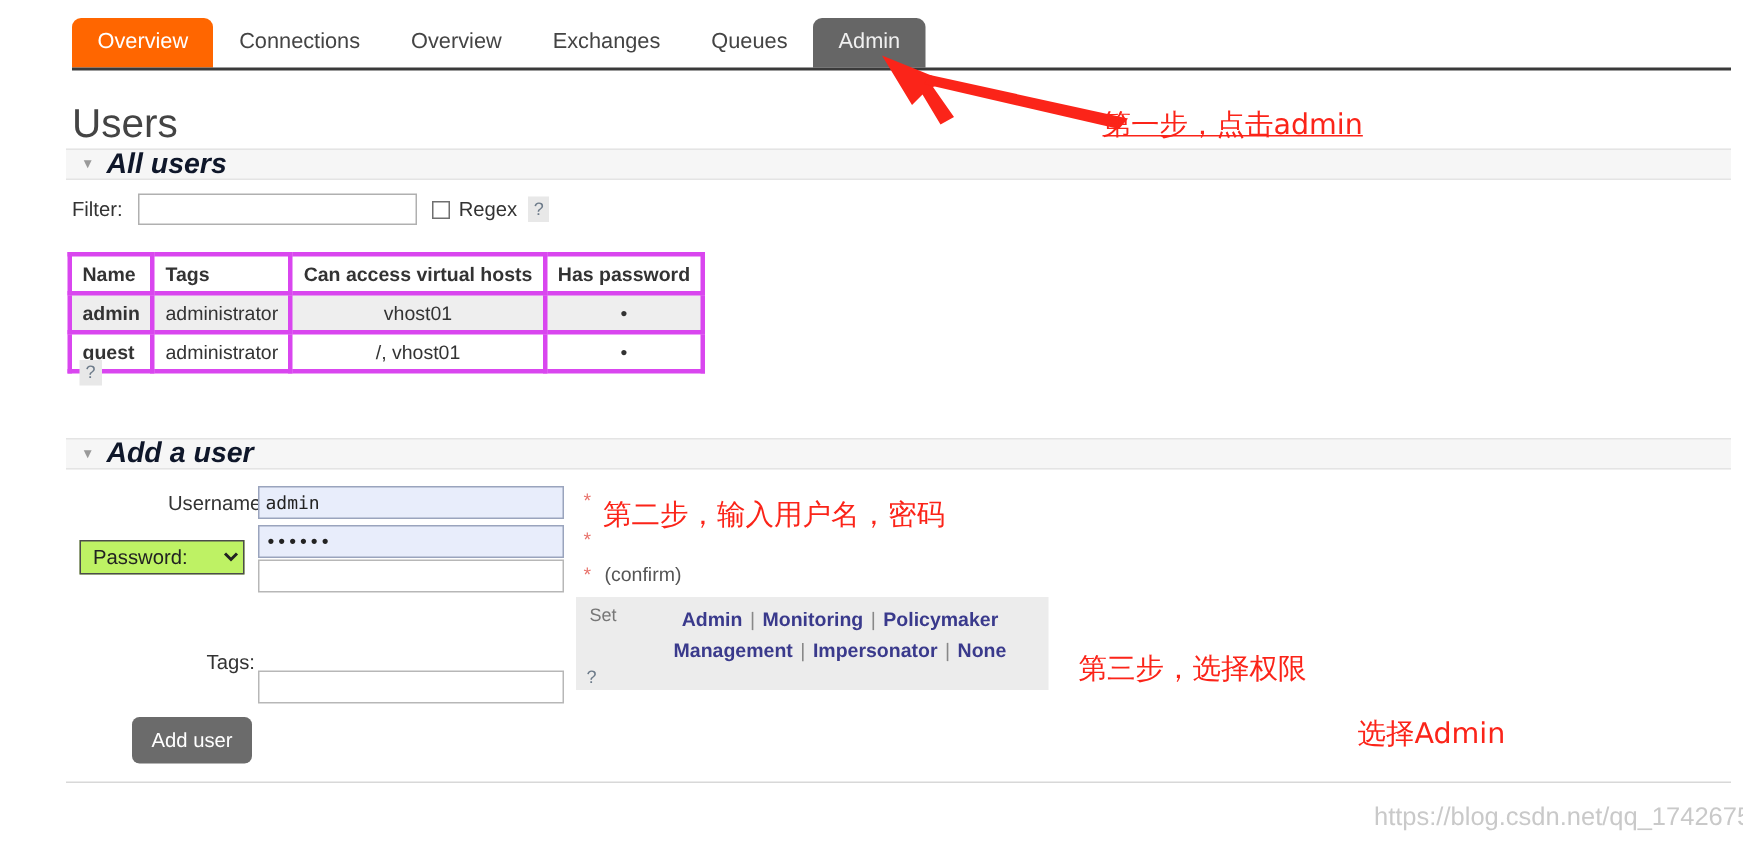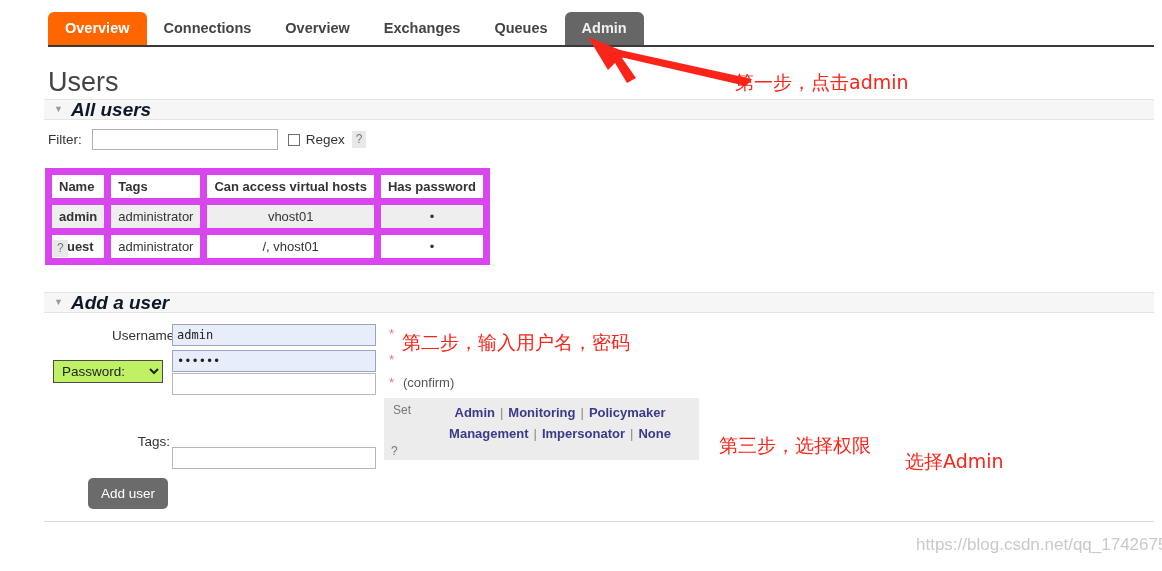--- a/index.html
+++ b/index.html
@@ -27,21 +27,21 @@
     position: absolute;
     left: 48px; top: 12px;
     display: flex;
     align-items: flex-end;
     gap: 0;
   }
   .tab {
     display: block;
     padding: 8px 17px 9px 17px;
     font-size: 14.5px;
-    font-weight: bold;
+    font-weight: normal;
     color: #444;
     border-radius: 6px 6px 0 0;
     text-decoration: none;
     line-height: 16px;
     white-space: nowrap;
     cursor: pointer;
   }
   .tab.active-orange {
     background: #ff6600;
     color: #fff;
@@ -142,21 +142,21 @@
 
   
   .users-table {
     position: absolute;
     left: 45px; top: 168px;
     border-collapse: collapse;
     font-size: 13px;
   }
   .users-table th,
   .users-table td {
-    border: 7px solid #d946ef;
+    border: 3px solid #d946ef;
     padding: 4px 7px;
     height: 20px;
     color: #333;
   }
   .users-table th {
     font-weight: bold;
     text-align: left;
     background: #fff;
     font-size: 13px;
   }
@@ -301,24 +301,24 @@
   }
 
   
   .anno {
     position: absolute;
     color: #fb2419;
     font-family: "DejaVu Sans", sans-serif;
     white-space: nowrap;
     pointer-events: none;
   }
-  #anno-step1 { left: 735px; top: 70px; font-size: 19px; }
+  #anno-step1 { left: 735px; top: 70px; font-size: 19px; text-decoration: underline; }
   #anno-step2 { left: 402px; top: 330px; font-size: 19px; }
   #anno-step3 { left: 719px; top: 433px; font-size: 19px; }
-  #anno-choose { left: 905px; top: 449px; font-size: 19px; }
+  #anno-choose { left: 905px; top: 476px; font-size: 19px; }
 
   .arrow-svg {
     position: absolute;
     left: 586px; top: 30px;
     pointer-events: none;
   }
 
   .watermark {
     position: absolute;
     left: 916px; top: 535px;

